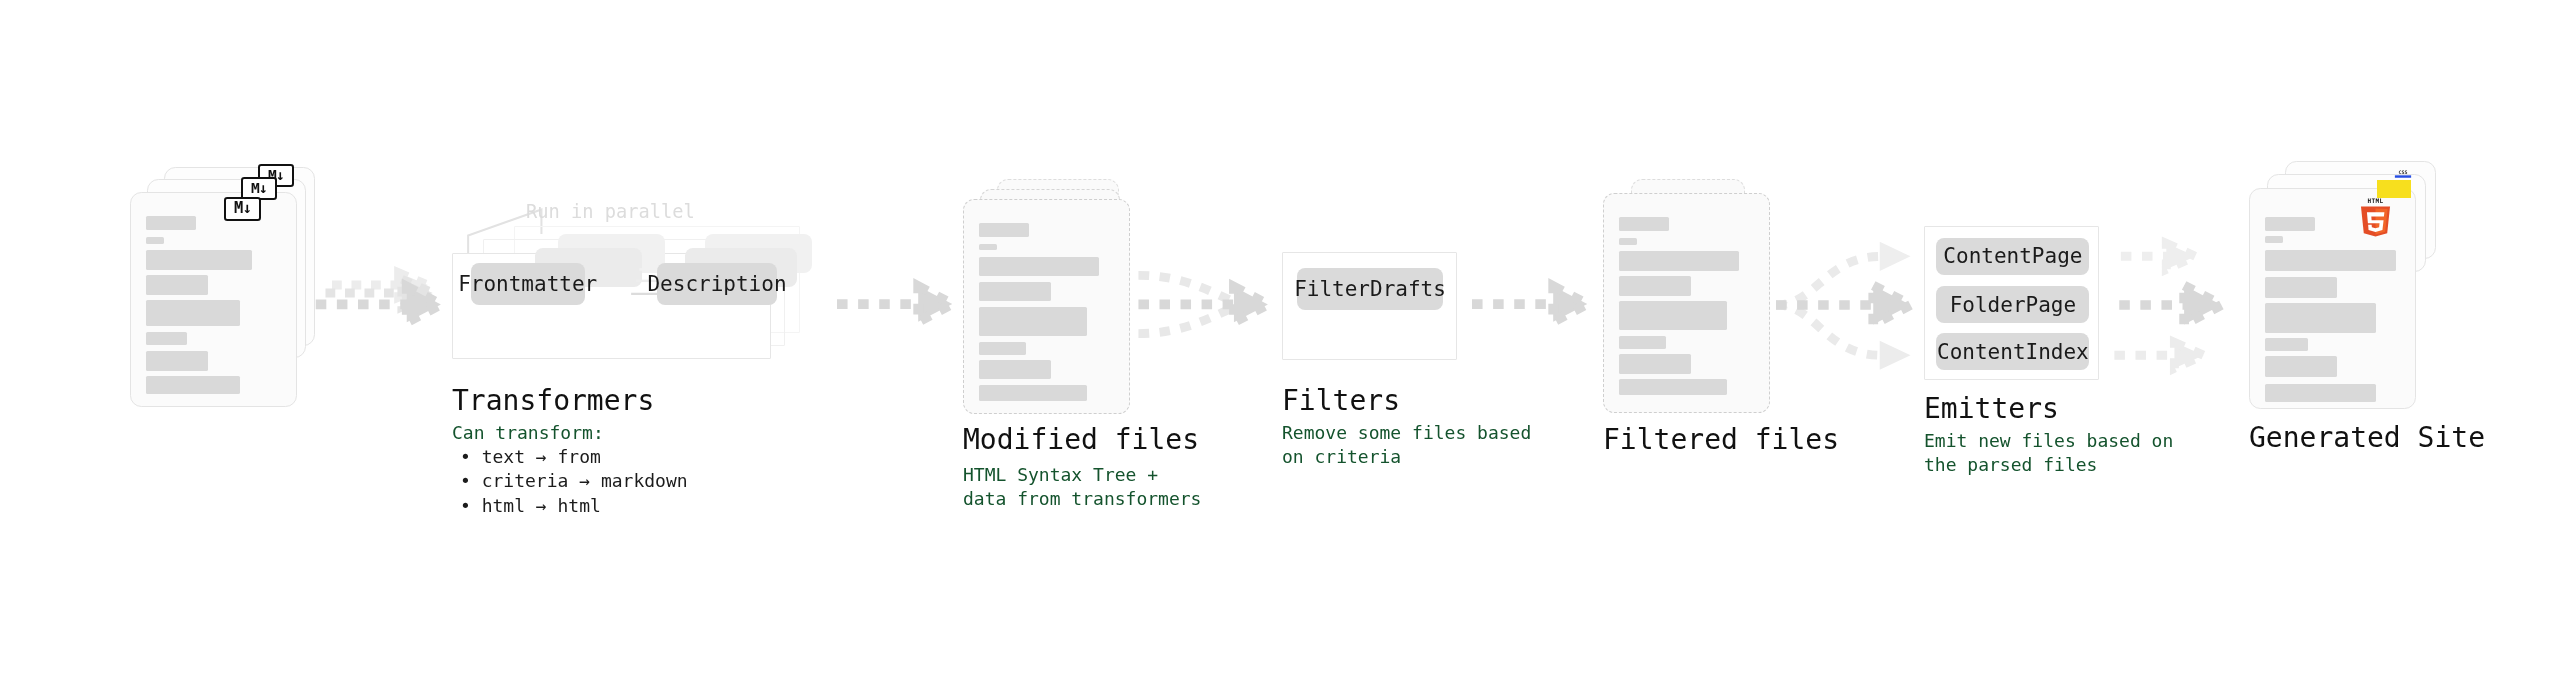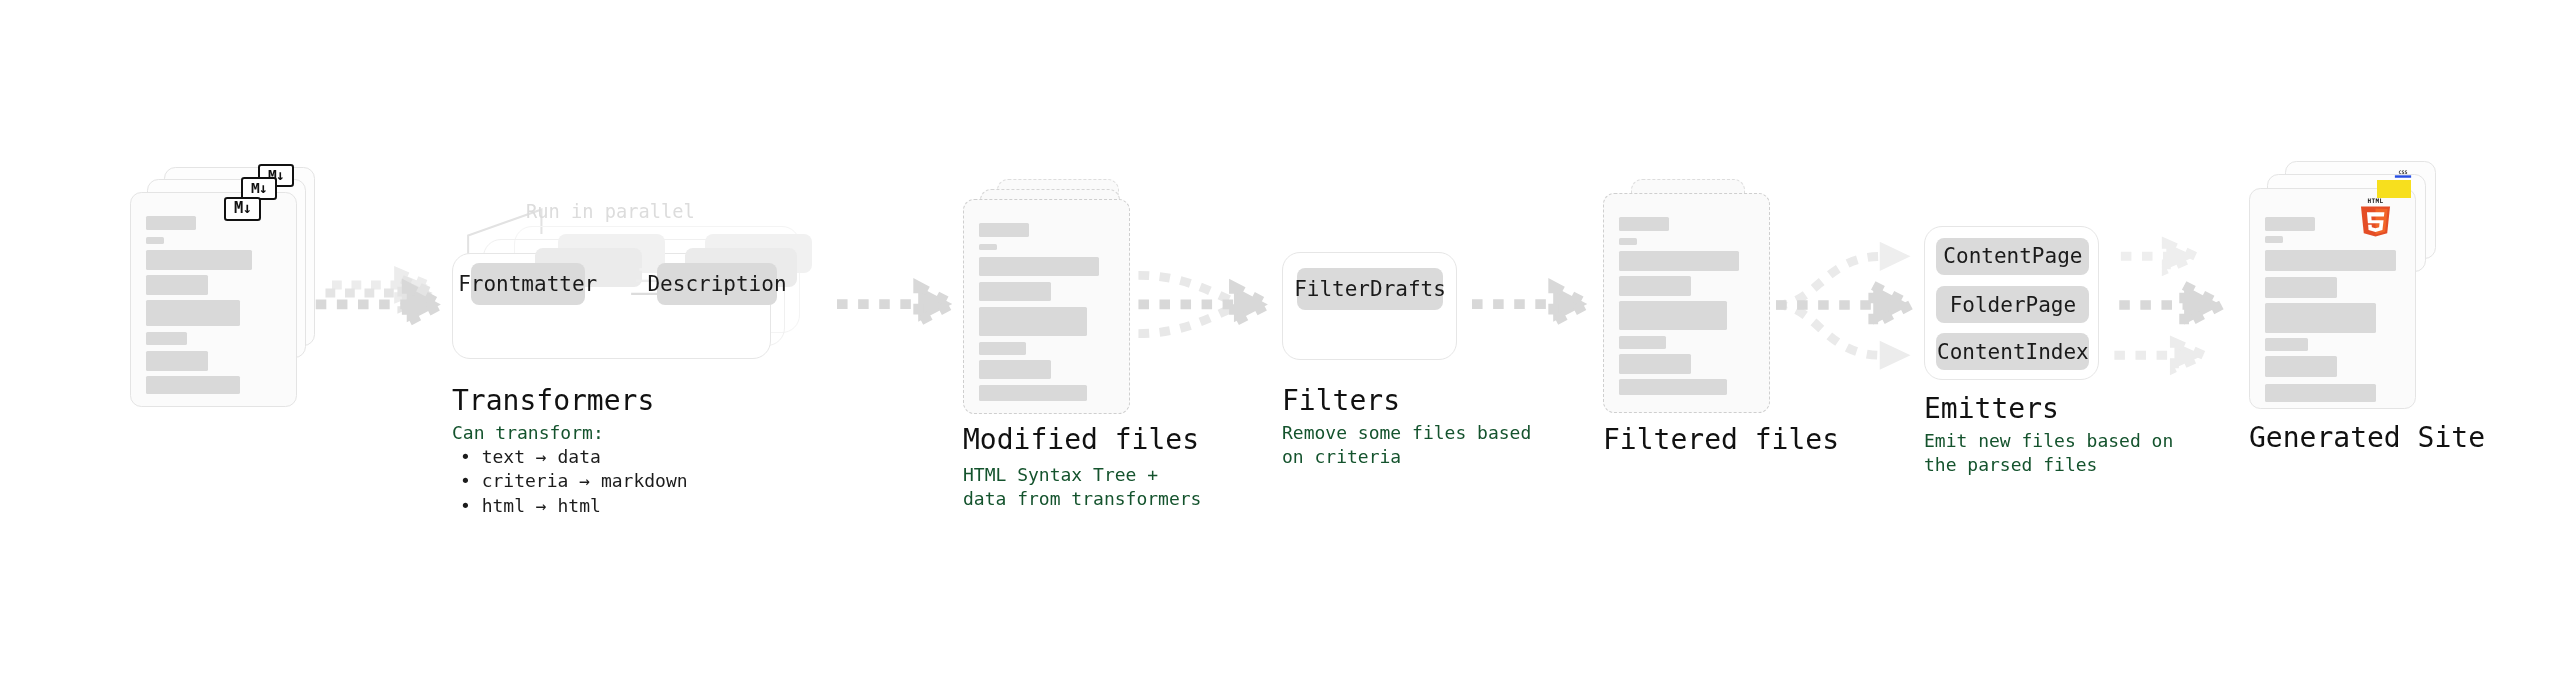--- a/index.html
+++ b/index.html
@@ -43,21 +43,21 @@
     line-height: 1;
     letter-spacing: -0.8px;
   }
   .html5-badge { position: absolute; }
   .js-badge { position: absolute; background: #f7df1e; }
 
   
   .gbox {
     position: absolute;
     border: 1.6px solid #e6e6e6;
-    border-radius: 18px;
+    border-radius: 1px;
     background: #ffffff;
   }
   .gbox.ghost1 { border-color: #f0f0f0; background: transparent; }
   .gbox.ghost2 { border-color: #f4f4f4; background: transparent; }
   .chip {
     position: absolute;
     background: #dadada;
     border-radius: 8.1px;
     display: flex; align-items: center; justify-content: center;
     color: #1a1a1a;
@@ -165,21 +165,21 @@
       </g>
     </svg>
 
     <div class="chip" style="left:18.7px; top:37px; width:114px; height:42px;">Frontmatter</div>
     <div class="chip" style="left:205px; top:37px; width:120px; height:42px;">Description</div>
   </div>
 
   <div class="title" style="left:452px; top:384px;">Transformers</div>
   <div class="sub" style="left:452px; top:421px;">Can transform:</div>
   <div class="bullets" style="left:460px; top:445px;">
-    <div class="li">• text → data</div>
+    <div class="li">• text → from</div>
     <div class="li">• criteria → markdown</div>
     <div class="li">• html → html</div>
   </div>
 
   <svg class="arrow-svg" style="left:837px; top:286px;" width="138" height="49" viewBox="0 0 170 60">
     <g stroke="#d8d8d8" stroke-width="12" stroke-dasharray="13 13" fill="#d8d8d8">
       <line x1="0" y1="22" x2="108" y2="22"></line>
       <polygon points="100,0 142,22 100,44"></polygon>
     </g>
   </svg>

